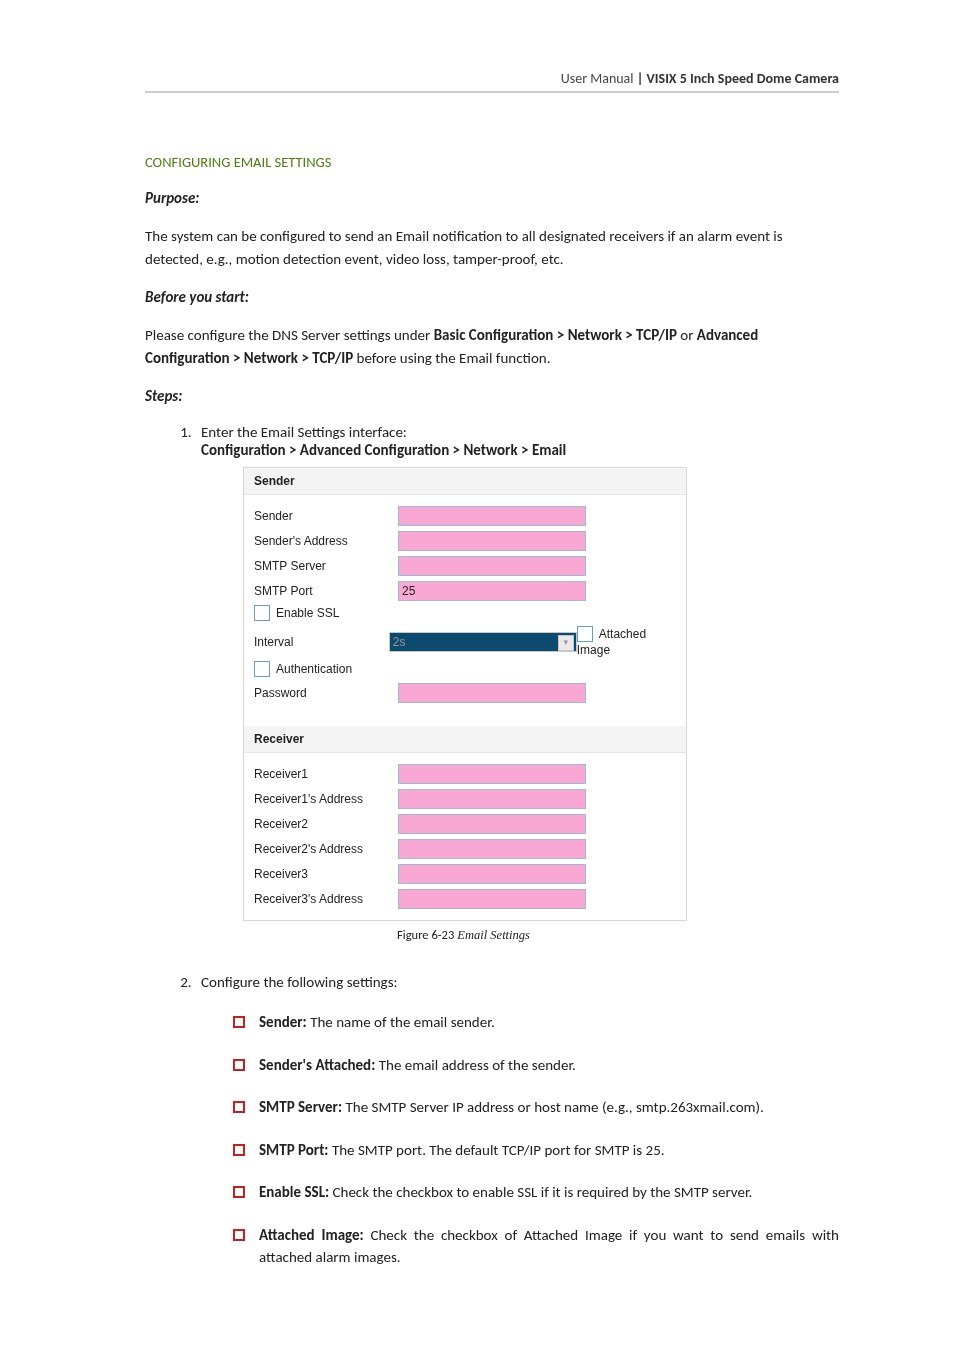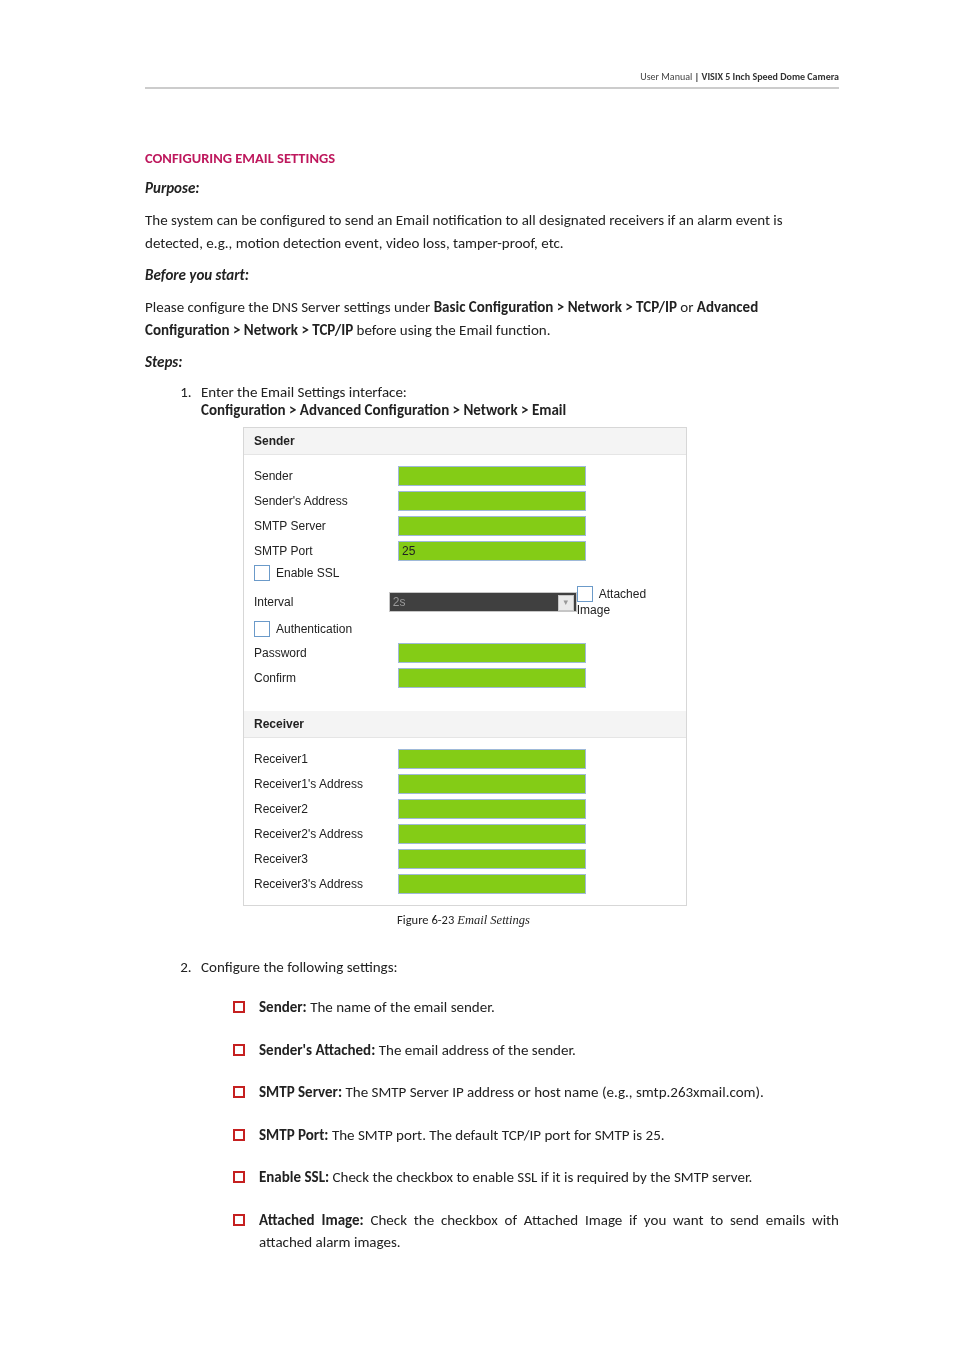--- a/index.html
+++ b/index.html
@@ -8,35 +8,35 @@
     font-family: Calibri, "Segoe UI", Arial, sans-serif;
     background: #fff;
     color: #222;
     width: 954px;
   }
   .page {
     padding: 70px 115px 100px 145px;
   }
   .header-right {
     text-align: right;
-    font-size: 10px;
+    font-size: 14px;
     margin-bottom: 60px;
     color: #333;
   }
   .header-right .light { font-weight: normal; color:#444;}
   .header-right .bold  { font-weight: bold; }
   .hr { border: none; border-top: 2px solid #ccc; margin-top:4px;}
   h2.section-title {
-    color: #be185d;
-    font-weight: bold;
+    color: #4d7c0f;
+    font-weight: normal;
     font-size: 14.5px;
     margin: 0 0 8px 0;
     font-family: Calibri, Arial, sans-serif;
   }
-  .bolditalic { font-weight: bold; font-style: italic; font-size:15px; margin:12px 0;}
+  .bolditalic { font-weight: bold; font-style: italic; font-size:15px; margin:18px 0;}
   .body-p { font-size:15px; margin:4px 0; line-height:1.5;}
   .inline-bold { font-weight: bold; }
   .steps-ol { font-size:15px; margin:6px 0 0 0; padding-left:50px;}
   .steps-ol li { margin-bottom:6px; padding-left:6px;}
   .steps-bold { font-weight: bold; }
 
   
   .ui-box {
     width: 442px;
     margin: 8px 0 0 42px;
@@ -54,23 +54,23 @@
   .ui-body { padding: 6px 10px 6px 10px; }
   .ui-row  { display:flex; align-items:center; margin:5px 0; }
   .ui-label { width: 144px; }
   .ui-input {
     height: 18px;
     border: 1px solid #9fb9d8;
     width: 180px;
     padding: 0 3px;
     font-size:12px;
     color:#222;
-    background:#84cc16;
-  }
-  .ui-input.disabled { background:#404040; color:#999; border-color:#c6c6c6;}
+    background:#f9a8d4;
+  }
+  .ui-input.disabled { background:#0c4a6e; color:#999; border-color:#c6c6c6;}
   .chk {
     width: 14px; height:14px; border:1px solid #6b9ac9; display:inline-block; vertical-align:middle;
     margin-right:6px; position:relative; top:-1px;
   }
   .sel-wrap { position:relative; display:inline-block; }
   .sel-caret {
     position:absolute; right:3px; top:3px; width:14px; height:14px;
     background:#eaeaea; border:1px solid #c6c6c6; line-height:12px;
     text-align:center; font-size:9px; color:#999;
   }
@@ -161,24 +161,20 @@
               <span class="chk"></span><span>Authentication</span>
             </div>
           </div>
 
 
           <div class="ui-row">
             <div class="ui-label">Password</div>
             <input class="ui-input" type="password" style="">
           </div>
 
-          <div class="ui-row">
-            <div class="ui-label">Confirm</div>
-            <input class="ui-input" type="password" style="">
-          </div>
         </div>
 
         <div class="ui-spacer"></div>
 
         <div class="ui-header">Receiver</div>
         <div class="ui-body">
 
           <div class="ui-row">
             <div class="ui-label">Receiver1</div>
             <input class="ui-input" style="">

